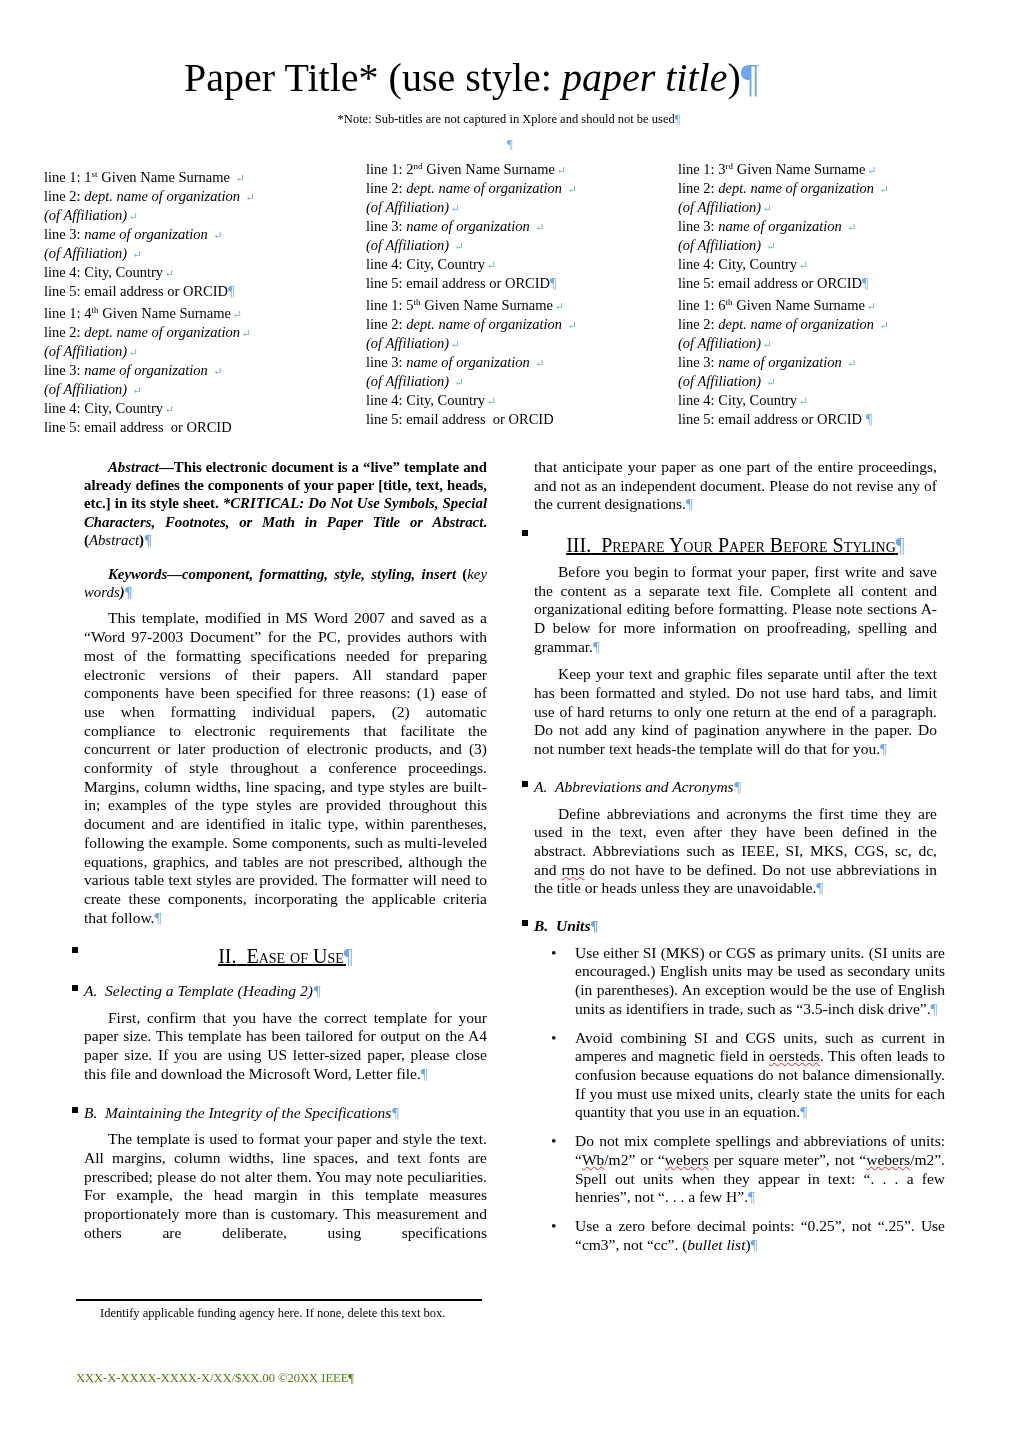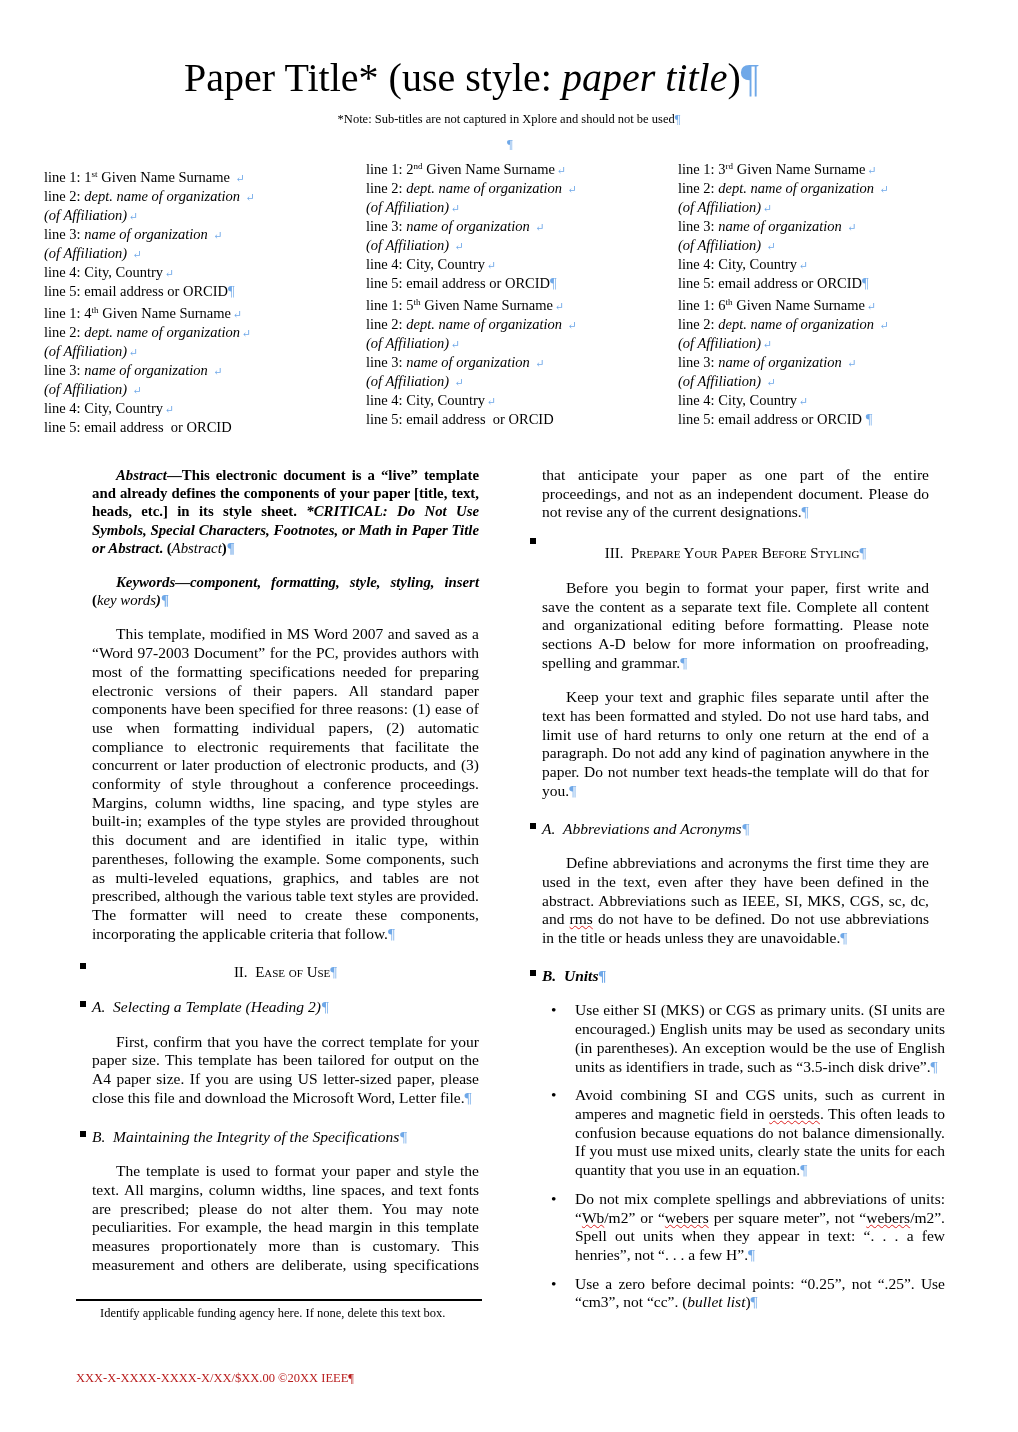--- a/index.html
+++ b/index.html
@@ -11,34 +11,34 @@
            font-size: 40px; line-height: 52px; }
   .note { position: absolute; left: 0; width: 1018px; top: 111px; text-align: center;
           font-size: 12.5px; line-height: 16px; }
   .emptypil { position: absolute; left: 507px; top: 136px; font-size: 13px; }
   .author { position: absolute; width: 300px; font-size: 14.5px; line-height: 18px; }
   .author i { font-style: italic; }
   sup { font-size: 9px; line-height: 0; vertical-align: 5px; }
   .col { position: absolute; width: 419px; font-size: 15.5px; line-height: 18.7px; text-align: justify; }
   .colL { left: 76px; }
   .colR { left: 526px; }
-  p { margin: 16px; }
+  p { margin: 8px; }
   .indent { text-indent: 24px; }
   .abstract { font-weight: bold; }
-  .h1 { text-align: center; font-size: 15px; position: relative; }
+  .h1 { text-align: center; font-size: 20px; position: relative; text-decoration: underline; }
   .h2 { font-style: italic; position: relative; }
   .mark { position: absolute; width: 6px; height: 6px; background: #000; }
   .sc { font-variant: small-caps; }
   ul { margin: 0; padding: 0; list-style: none; }
   li { position: relative; padding-left: 49px; }
   li::before { content: "\2022"; position: absolute; left: 25px; top: 0; }
   .squig { text-decoration: underline wavy #d22; text-decoration-thickness: 1px; }
   .footrule { position: absolute; left: 76px; top: 1299px; width: 406px; height: 2px; background: #000; }
   .foottext { position: absolute; left: 100px; top: 1305px; font-size: 12.5px; line-height: 16px; }
-  .copyright { position: absolute; left: 76px; top: 1371px; font-size: 12.5px; color: #b91c1c; }
+  .copyright { position: absolute; left: 76px; top: 1371px; font-size: 12.5px; color: #4d7c0f; }
 </style>
 </head>
 <body>
 
 <div class="title"><span>Paper Title* (use style: </span><i>paper title</i><span>)</span><span class="pil">¶</span></div>
 <div class="note"><span>*Note: Sub-titles are not captured in Xplore and should not be used</span><span class="pil">¶</span></div>
 <div class="emptypil pil">¶</div>
 
 <div class="author" style="left:44px; top:168px;">
   <div>line 1: <span>1</span><sup>st</sup><span> Given Name Surname</span> <span class="ret">↵</span></div>

